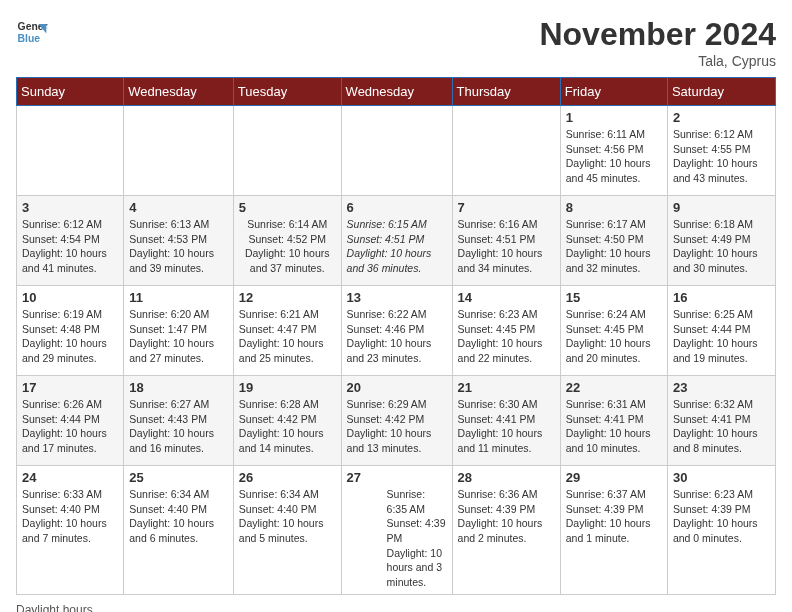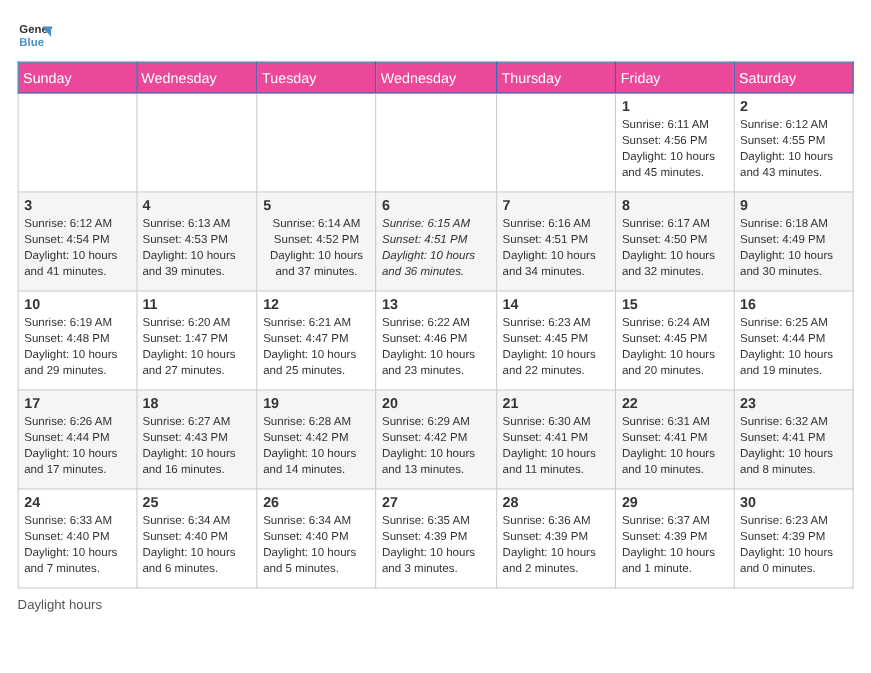--- a/index.html
+++ b/index.html
@@ -36,21 +36,21 @@
     .location {
       font-size: 14px;
       color: #555;
     }
     table {
       width: 100%;
       border-collapse: collapse;
       font-size: 11px;
     }
     thead tr th {
-      background-color: #ec4899;
+      background-color: #7f1d1d;
       color: #fff;
       padding: 6px 4px;
       text-align: left;
       font-size: 13px;
       font-weight: normal;
       border: 1px solid #2a6db5;
     }
     tbody tr td {
       border: 1px solid #ccc;
       vertical-align: top;
@@ -88,20 +88,24 @@
 </head>
 <body>
 
 <div class="header">
   <div class="logo">
     <svg class="logo-icon" viewBox="0 0 40 40" xmlns="http://www.w3.org/2000/svg">
       <text x="2" y="18" font-size="13" font-weight="bold" fill="#333">General</text>
       <text x="2" y="32" font-size="13" font-weight="bold" fill="#4a90c4">Blue</text>
       <polygon points="28,10 38,10 38,22" fill="#4a90c4"></polygon>
     </svg>
+  </div>
+  <div class="title-block">
+    <div class="month-title">November 2024</div>
+    <div class="location">Tala, Cyprus</div>
   </div>
 </div>
 
 <table>
   <thead>
     <tr>
       <th>Sunday</th>
       <th>Wednesday</th>
       <th>Tuesday</th>
       <th>Wednesday</th>
@@ -276,21 +280,21 @@
 Daylight: 10 hours and 6 minutes.</div>
         </td>
         <td>
           <span class="day-number">26</span>
           <div class="day-info" style="white-space: pre-line;">Sunrise: 6:34 AM
 Sunset: 4:40 PM
 Daylight: 10 hours and 5 minutes.</div>
         </td>
         <td>
           <span class="day-number">27</span>
-          <div class="day-info" style="white-space: pre-line;">Sunrise: 6:35 AM
+          <div class="day-info" style="white-space: pre-line; margin-left: 40px;">Sunrise: 6:35 AM
 Sunset: 4:39 PM
 Daylight: 10 hours and 3 minutes.</div>
         </td>
         <td>
           <span class="day-number">28</span>
           <div class="day-info" style="white-space: pre-line;">Sunrise: 6:36 AM
 Sunset: 4:39 PM
 Daylight: 10 hours and 2 minutes.</div>
         </td>
         <td>

